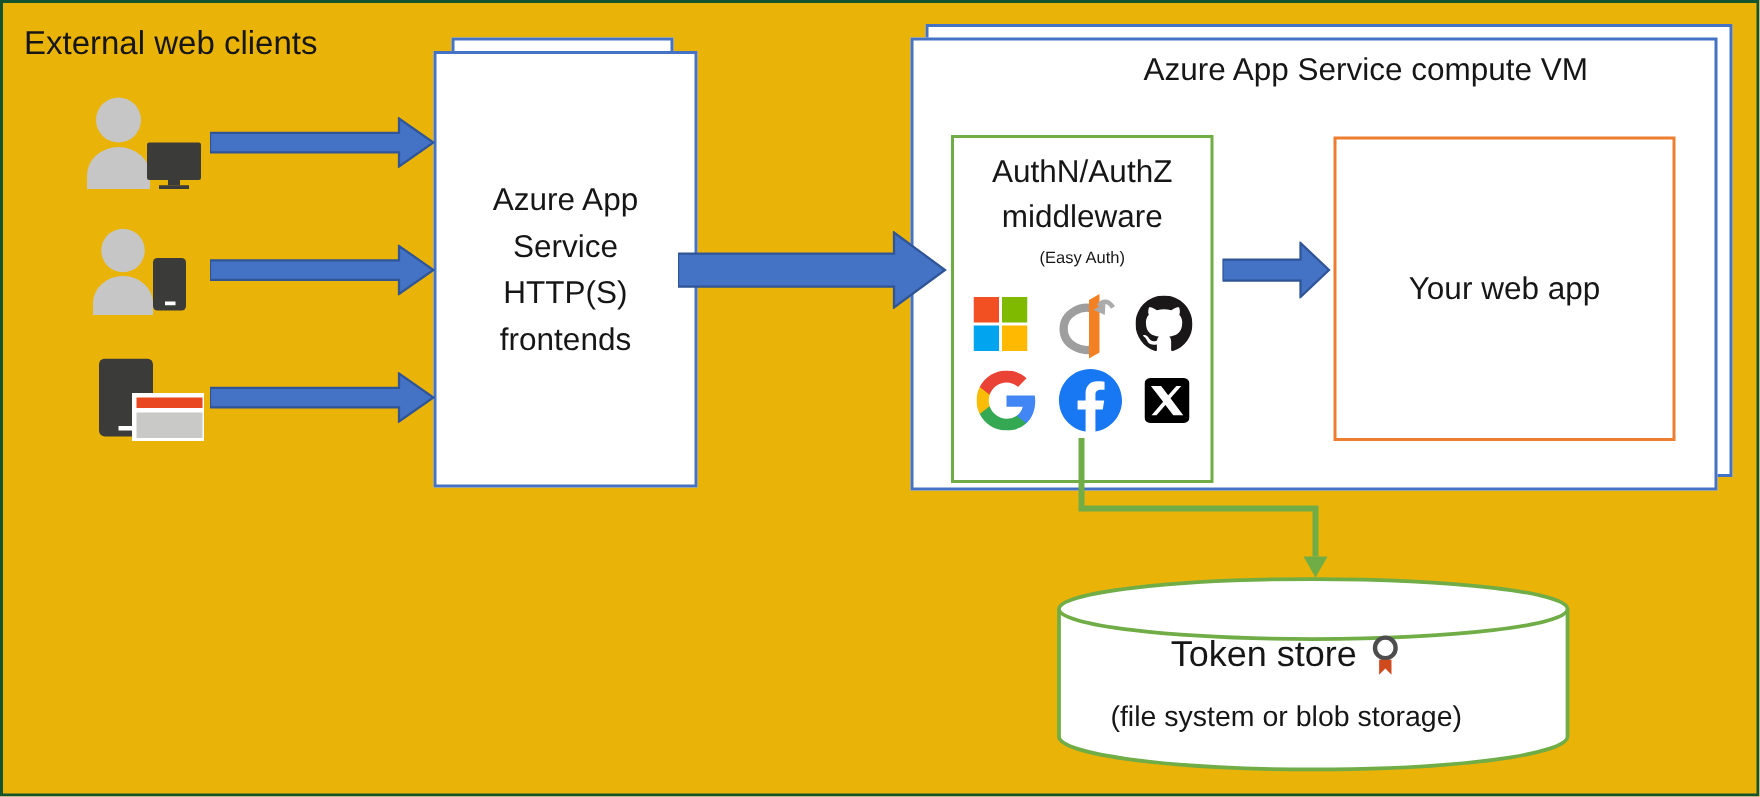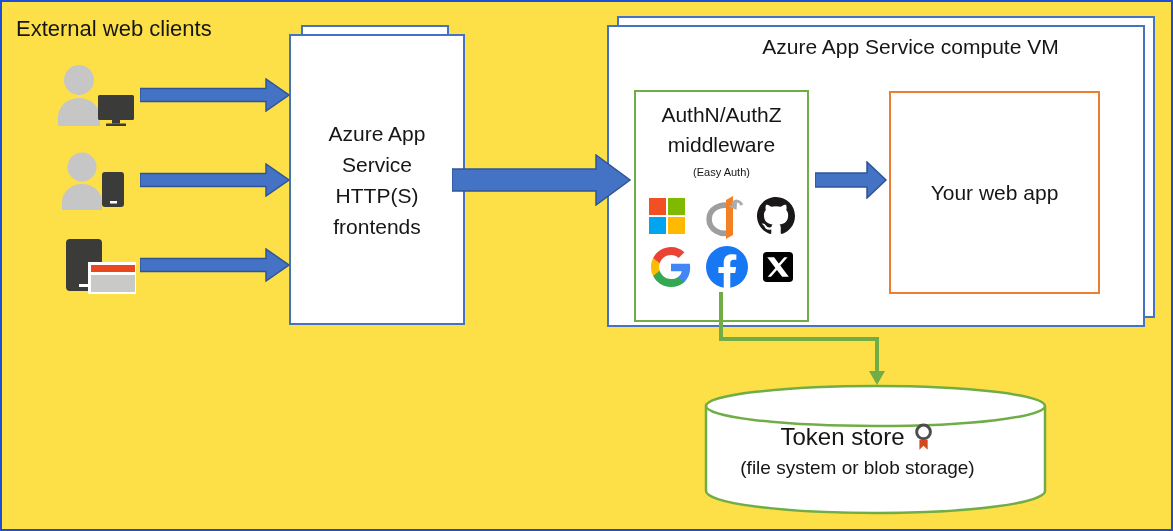--- a/index.html
+++ b/index.html
@@ -1,43 +1,43 @@
 <!DOCTYPE html>
 <html><head>
 <meta charset="utf-8">
 <style>
   html,body{margin:0;padding:0;background:#fff;}
   .canvas{
     position:relative;width:1173px;height:531px;box-sizing:border-box;
-    background:#fde047;border:2px solid #1d4ed8;overflow:hidden;
+    background:#eab308;border:2px solid #14532d;overflow:hidden;
     font-family:"Liberation Sans",sans-serif;color:#161616;
   }
   .abs{position:absolute;}
   .ext-label{left:14px;top:14px;font-size:22px;}
   .bluebox{box-sizing:border-box;border:2px solid #4472C4;background:#fff;}
   .frontends-back{left:299px;top:23px;width:148px;height:291px;}
   .frontends{left:287px;top:32px;width:176px;height:291px;display:flex;align-items:center;justify-content:center;}
   .boxtext{font-size:21px;line-height:31px;text-align:center;white-space:pre-line;}
   .vm-back{left:615px;top:14px;width:538px;height:302px;}
   .vm-front{left:605px;top:23px;width:538px;height:302px;}
   .vm-title{left:605px;top:33px;width:607px;text-align:center;font-size:21px;}
   .mw-box{left:632px;top:88px;width:175px;height:232px;box-sizing:border-box;
     border:2.5px solid #70AD47;background:#fff;display:flex;flex-direction:column;align-items:center;}
   .mw-title{margin-top:8px;font-size:21px;line-height:30px;text-align:center;white-space:pre-line;}
   .mw-sub{font-size:11px;line-height:24px;text-align:center;}
   .icon-row{display:flex;align-items:center;justify-content:center;}
   .row1{gap:13px;margin-top:9px;height:46px;}
   .row2{gap:15px;margin-top:7px;height:42px;}
-  .webapp-box{left:887px;top:89px;width:211px;height:203px;box-sizing:border-box;
+  .webapp-box{left:887px;top:89px;width:228px;height:203px;box-sizing:border-box;
     border:2.5px solid #ED7D31;background:#fff;display:flex;align-items:center;justify-content:center;}
   .webapp-label{font-size:21px;}
   .store-text{left:683px;top:420px;width:345px;display:flex;flex-direction:column;align-items:center;}
   .store-row{display:flex;align-items:center;gap:8px;}
   .store-label{font-size:24px;}
-  .store-sub{font-size:19px;margin-top:5px;}
+  .store-sub{font-size:19px;margin-top:16px;}
 </style>
 </head>
 <body>
 
 <div class="canvas">
 
   <div class="abs ext-label">External web clients</div>
 
   <svg class="abs" style="left:52px;top:62px" width="82" height="62" viewBox="0 0 82 62">
     <circle cx="25" cy="16" r="15" fill="#C6C6C6"></circle>

